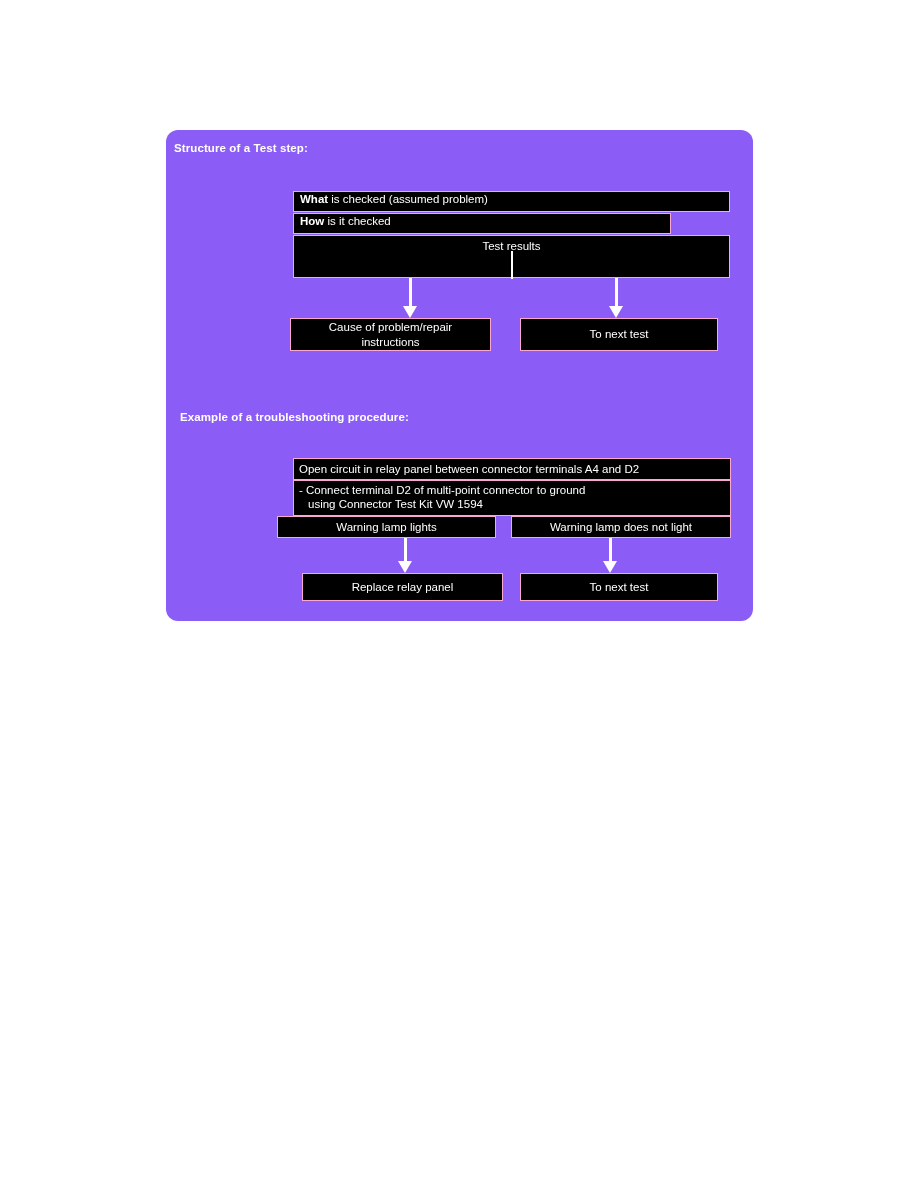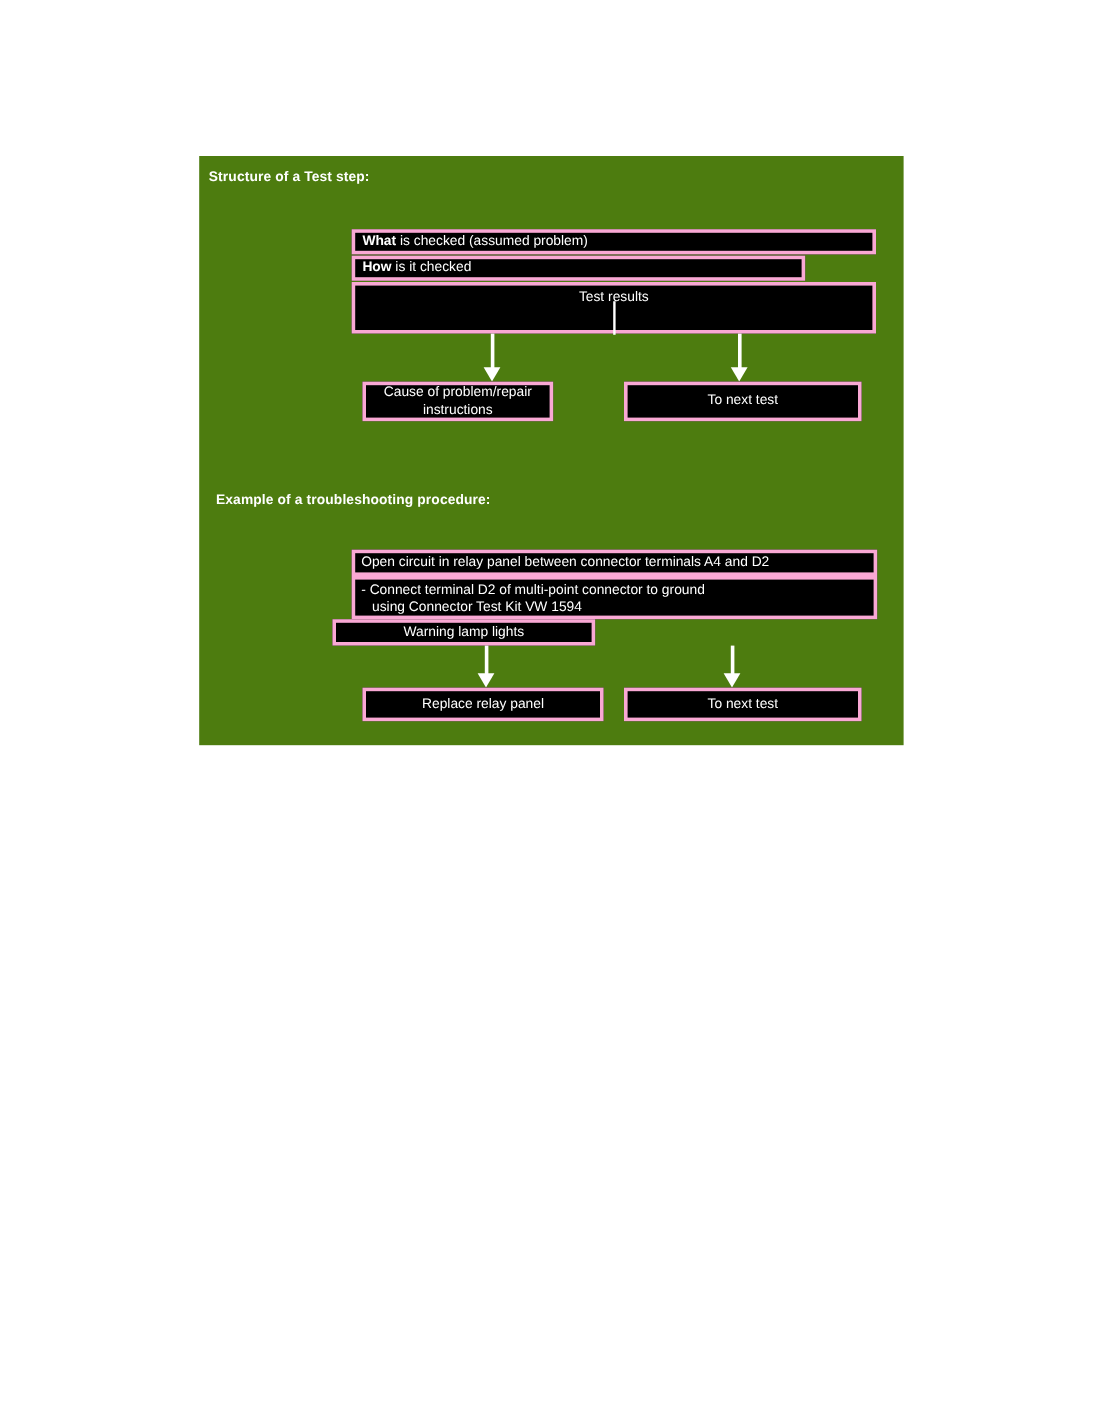--- a/index.html
+++ b/index.html
@@ -15,41 +15,42 @@
     -webkit-font-smoothing: none;
   }
 
   
   #figure-panel {
     position: absolute;
     left: 166px;
     top: 130px;
     width: 587px;
     height: 491px;
-    background: #4d7c0f;
+    background: #8b5cf6;
     overflow: hidden;
+    border-radius: 12px;
   }
 
   
   .section-caption {
     position: absolute;
     color: #ffffff;
     font-weight: bold;
     font-size: 11.5px;
     letter-spacing: 0.1px;
     white-space: nowrap;
   }
   #caption-structure { left: 8px;  top: 12px; }
   #caption-example   { left: 14px; top: 281px; }
 
   
   .box {
     position: absolute;
     box-sizing: border-box;
-    border: 3px solid #f9a8d4;
+    border: 1px solid #f9a8d4;
     background: #000000;
     color: #ffffff;
     font-size: 11.5px;
     line-height: 1.25;
   }
   .box .txt {
     display: block;
     width: 100%;
   }
   .center  { text-align: center; }
@@ -74,21 +75,21 @@
   #d1-results-divider {
     position: absolute;
     left: 345px;
     top: 121px;
     width: 2px;
     height: 28px;
     background: #ffffff;
   }
 
   #d1-outcome-left {
-    left: 136px; top: 188px; width: 159px; height: 33px;
+    left: 124px; top: 188px; width: 201px; height: 33px;
     display: flex; align-items: center; justify-content: center;
   }
   #d1-outcome-right {
     left: 354px; top: 188px; width: 198px; height: 33px;
     display: flex; align-items: center; justify-content: center;
   }
 
   
   #d2-problem {
     left: 127px; top: 328px; width: 438px; height: 22px;
@@ -186,20 +187,23 @@
   </div>
 
   <div class="box" id="d2-method">
     <span class="txt left"><span class="nowrap">- Connect terminal D2 of multi-point connector to ground</span><span class="line2 nowrap">using Connector Test Kit VW 1594</span></span>
   </div>
 
   <div class="box" id="d2-result-left">
     <span class="txt center">Warning lamp lights</span>
   </div>
 
+  <div class="box" id="d2-result-right">
+    <span class="txt center">Warning lamp does not light</span>
+  </div>
 
   <div class="arrow-stem" id="d2-arrow-left-stem"></div>
   <div class="arrow-head" id="d2-arrow-left-head"></div>
   <div class="arrow-stem" id="d2-arrow-right-stem"></div>
   <div class="arrow-head" id="d2-arrow-right-head"></div>
 
   <div class="box" id="d2-action-left">
     <span class="txt center">Replace relay panel</span>
   </div>
 

